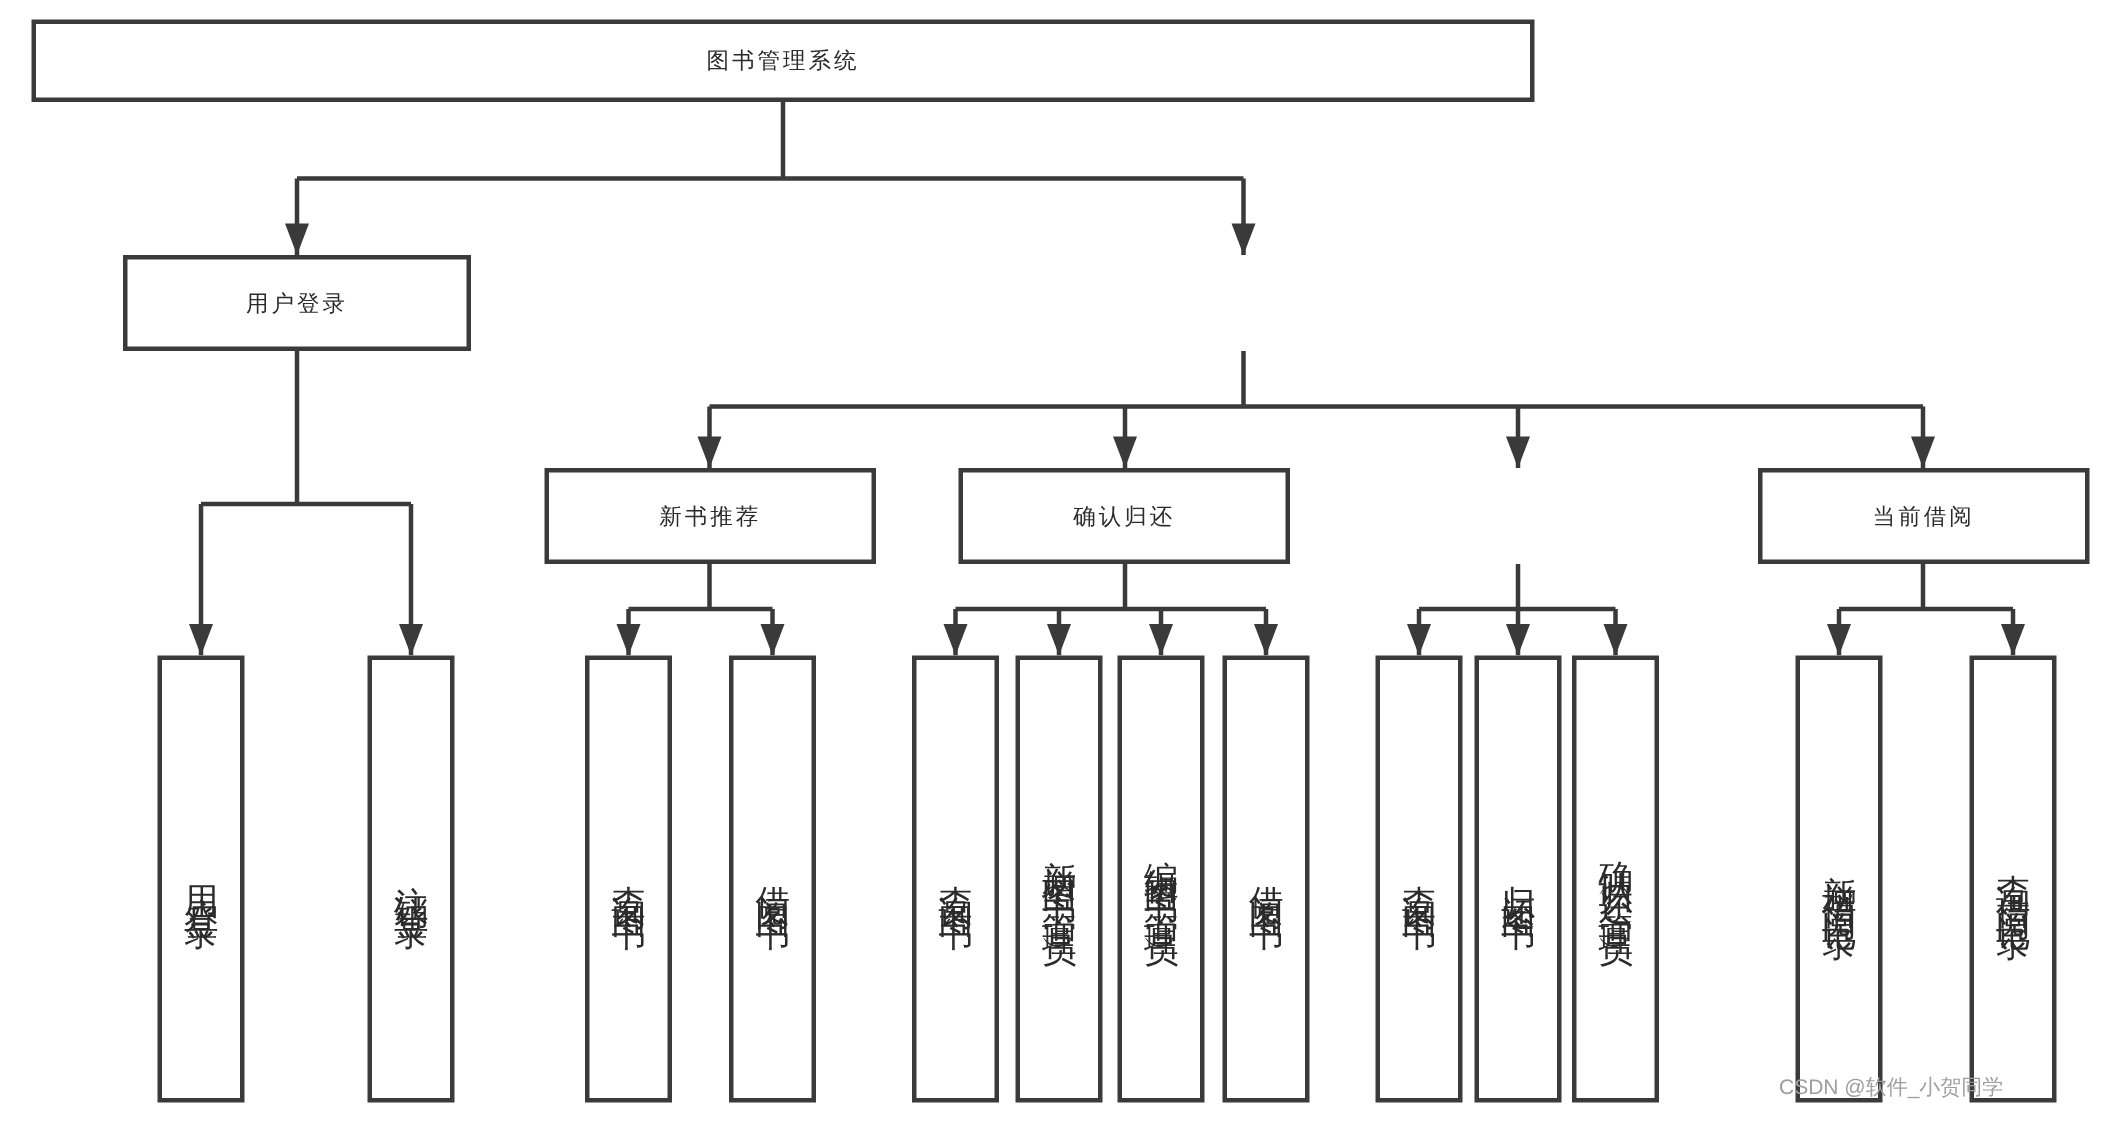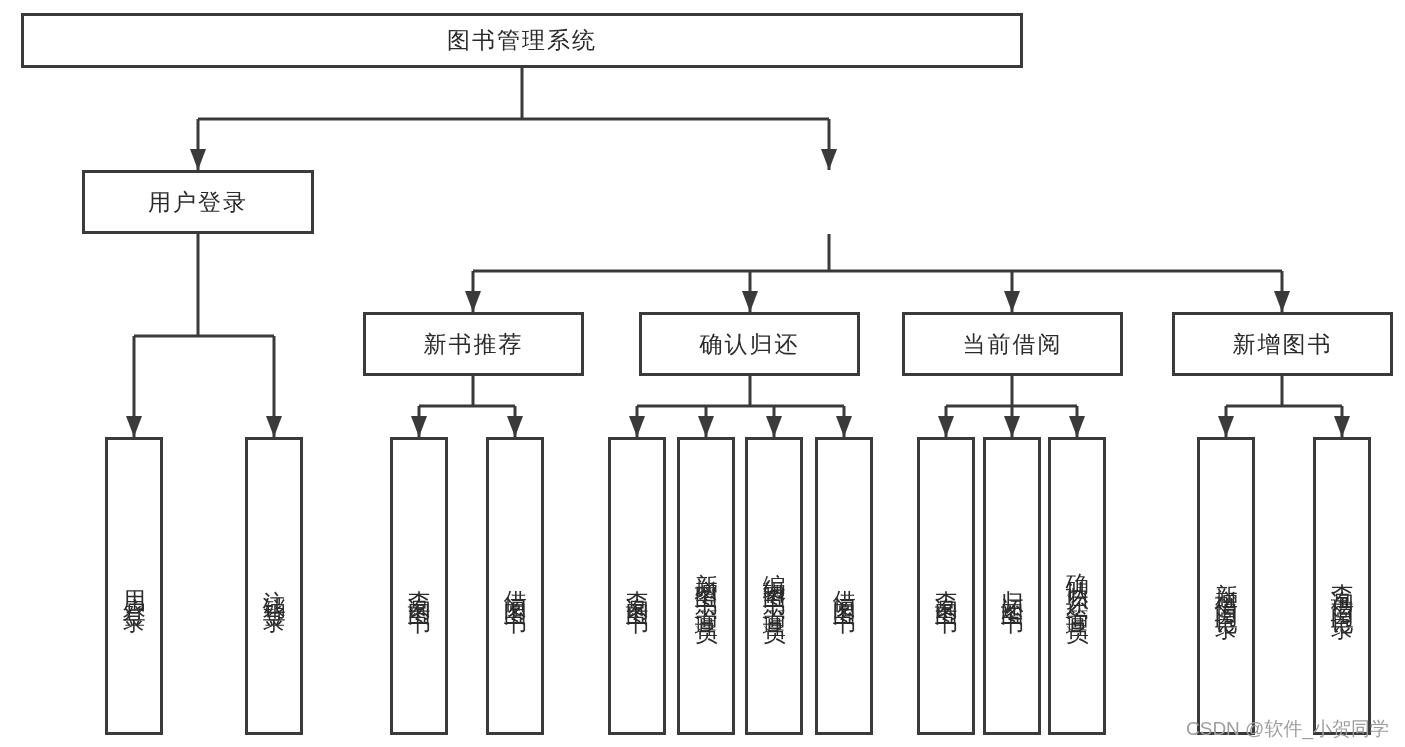--- a/index.html
+++ b/index.html
@@ -24,21 +24,21 @@
   }
   .arrowheads { fill: #3a3a3a; }
   .hbox {
     position: absolute;
     box-sizing: border-box;
     border: 3px solid #3a3a3a;
     background: #ffffff;
     display: flex;
     align-items: center;
     justify-content: center;
-    font-size: 23px;
+    font-size: 15px;
     letter-spacing: 2px;
     z-index: 1;
     white-space: nowrap;
   }
   .vbox {
     position: absolute;
     box-sizing: border-box;
     border: 3px solid #3a3a3a;
     background: #ffffff;
     display: flex;
@@ -51,21 +51,21 @@
     text-orientation: mixed;
     font-size: 23px;
     letter-spacing: 7px;
     line-height: 1.1;
     white-space: nowrap;
   }
   .watermark {
     position: absolute;
     left: 1186px;
     top: 716px;
-    font-size: 19px;
+    font-size: 14px;
     color: #9e9e9e;
     z-index: 5;
     white-space: nowrap;
     font-family: "Liberation Sans", sans-serif;
   }
 </style>
 </head>
 <body>
 
 <div id="canvas">
@@ -112,25 +112,22 @@
   <div class="hbox" style="left:82px; top:170px; width:232px; height:64px;">
     <span>用户登录</span>
   </div>
 
   <div class="hbox" style="left:363px; top:312px; width:221px; height:64px;">
     <span>新书推荐</span>
   </div>
   <div class="hbox" style="left:639px; top:312px; width:221px; height:64px;">
     <span>确认归还</span>
   </div>
-  <div class="hbox" style="left:902px; top:312px; width:221px; height:64px;">
+  <div class="hbox" style="left:1172px; top:312px; width:221px; height:64px;">
     <span>当前借阅</span>
-  </div>
-  <div class="hbox" style="left:1172px; top:312px; width:221px; height:64px;">
-    <span>新增图书</span>
   </div>
 
   <div class="vbox" style="left:105px; top:437px; width:58px; height:298px;">
     <span class="vtext">用户登录</span>
   </div>
   <div class="vbox" style="left:245px; top:437px; width:58px; height:298px;">
     <span class="vtext">注销登录</span>
   </div>
 
   <div class="vbox" style="left:390px; top:437px; width:58px; height:298px;">

